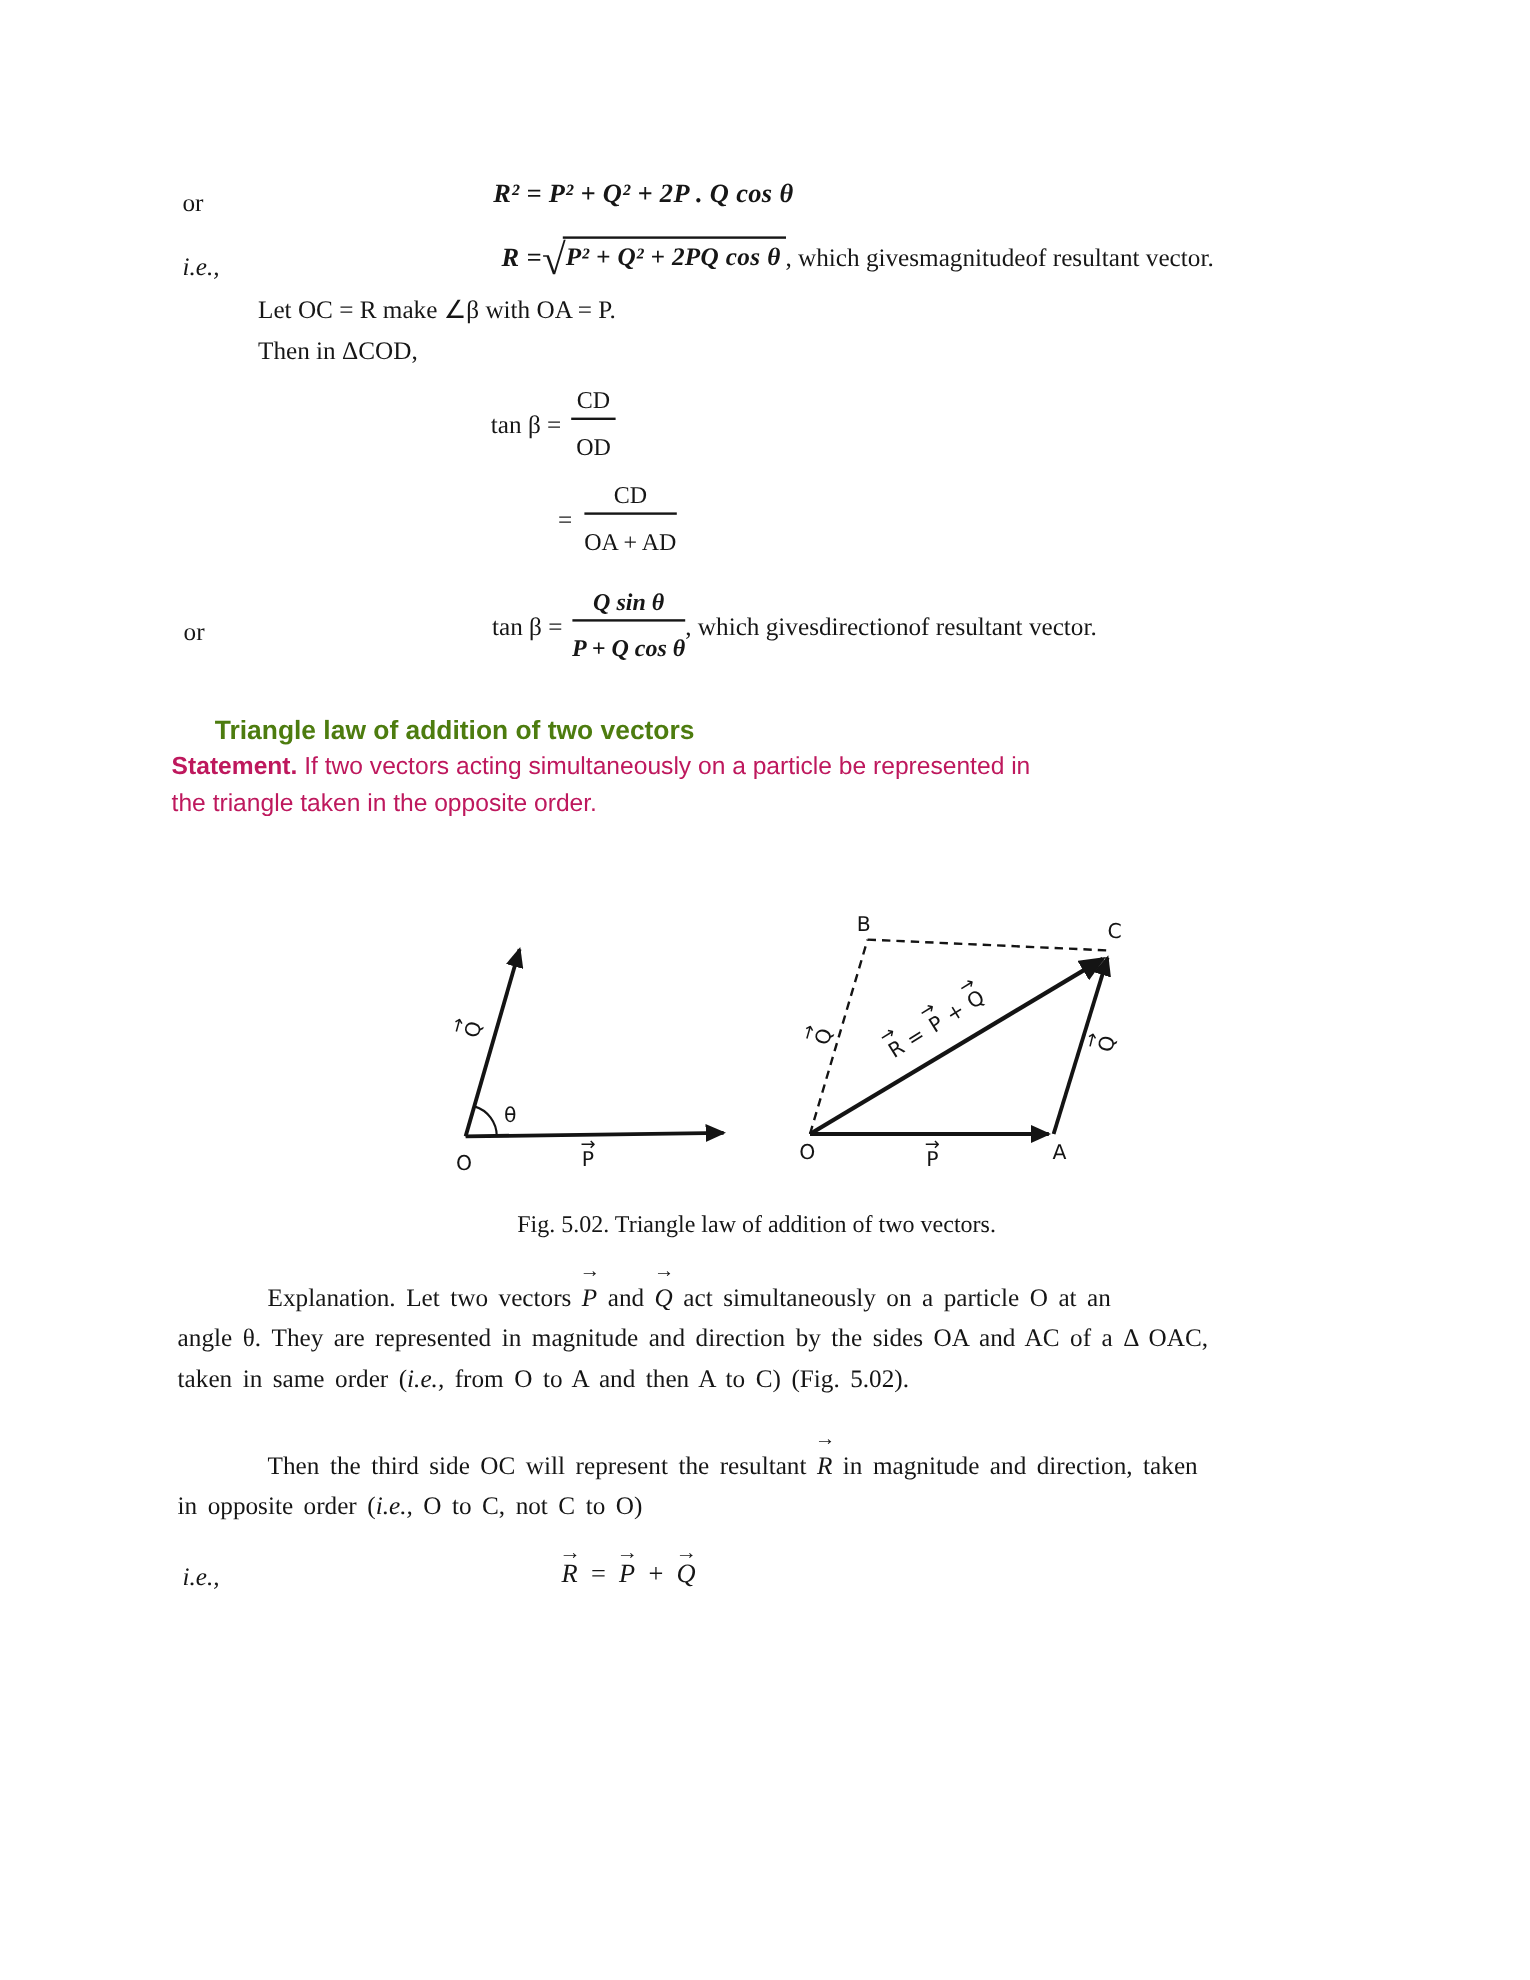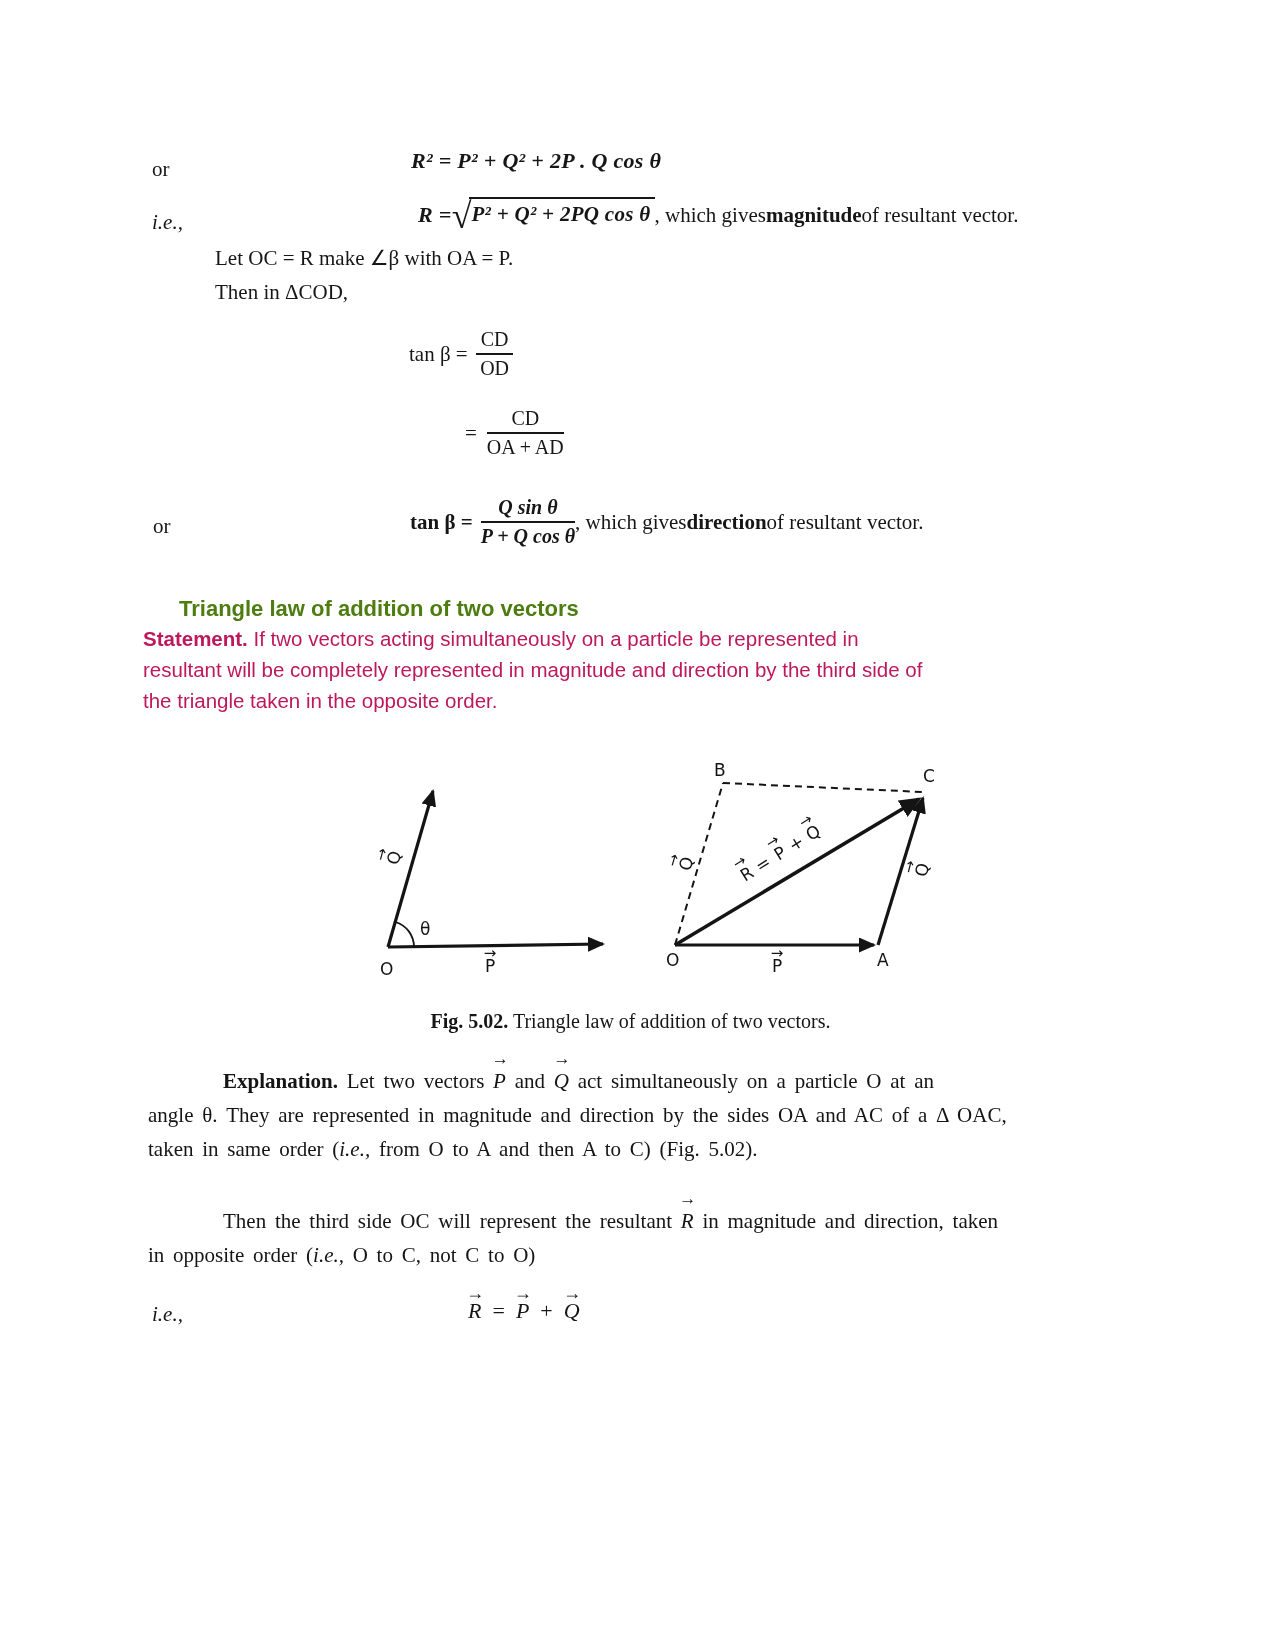--- a/index.html
+++ b/index.html
@@ -7,30 +7,30 @@
   .page {
     position:relative; width:1082px; height:1650px; background:#ffffff;
     font-family:"Liberation Serif", serif; color:#161616; overflow:hidden;
   }
   .abs { position:absolute; }
   
   .eqlabel { font-size:21px; }
   .ital { font-style:italic; }
   .beq { font-weight:bold; font-style:italic; font-size:22px; letter-spacing:0.3px; white-space:nowrap;margin-left:40px; }
   .serif-reg { font-size:21px; font-weight:400; white-space:nowrap; }
-  .bword { font-weight:bold;text-align:right; }
+  .bword { font-weight:normal;text-align:right; }
   .eqrow { display:flex; align-items:center; }
   
   .sqrt { display:inline-flex; align-items:stretch; }
   .sqrt .rad { font-size:36px; font-weight:400; font-style:normal; line-height:1; align-self:flex-end; transform:translateY(1px); }
   .sqrt .cand { border-top:2.5px solid #161616; padding:3px 4px 0 2px; margin-left:-2px; font-size:21px; }
   
   .frac { display:inline-flex; flex-direction:column; text-align:center; font-size:20px; line-height:1.15; }
   .frac .num { border-bottom:2.5px solid #161616; padding:0 5px 2px 5px; }
-  .frac .den { padding-top:2px; }
+  .frac .den { padding-top:12px; }
   .boldfrac { font-weight:bold; font-style:italic; }
   
   .vec { position:relative; display:inline-block; font-style:italic; }
   .vec > .a { position:absolute; left:52%; transform:translateX(-50%); top:-0.80em;
               font-style:normal; font-size:0.82em; line-height:1; letter-spacing:0; }
   
   .heading { font-family:"Liberation Sans", sans-serif; font-weight:bold; font-size:22px; color:#4d7c0f;margin-left:36px; }
   .stline { font-family:"Liberation Sans", sans-serif; font-size:20.5px; color:#be185d; line-height:31px; white-space:nowrap; }
   
   .para { font-size:21px; line-height:34px; word-spacing:3.5px; color:#151515; }
@@ -89,21 +89,20 @@
     </span>
     <span class="serif-reg">, which gives </span>
     <span class="serif-reg bword">direction</span>
     <span class="serif-reg"> of resultant vector.</span>
   </div>
 
   <div class="abs heading" style="left:143px; top:596px;">Triangle law of addition of two vectors</div>
 
   <div class="abs" style="left:143px; top:623px;">
     <div class="stline"><b>Statement.</b><span> If two vectors acting simultaneously on a particle be represented in</span></div>
-    <div class="stline">resultant will be completely represented in magnitude and direction by the third side of</div>
     <div class="stline">the triangle taken in the opposite order.</div>
   </div>
 
   <svg class="abs" style="left:340px; top:742px;" width="620" height="262" viewBox="0 0 620 262">
     <defs>
       <marker id="ah" markerUnits="userSpaceOnUse" markerWidth="17" markerHeight="15" refX="15" refY="7.5" orient="auto">
         <path d="M0,0 L17,7.5 L0,15 z" fill="#141414"></path>
       </marker>
       <marker id="ahBig" markerUnits="userSpaceOnUse" markerWidth="22" markerHeight="19" refX="19" refY="9.5" orient="auto">
         <path d="M0,0 L22,9.5 L0,19 z" fill="#141414"></path>

